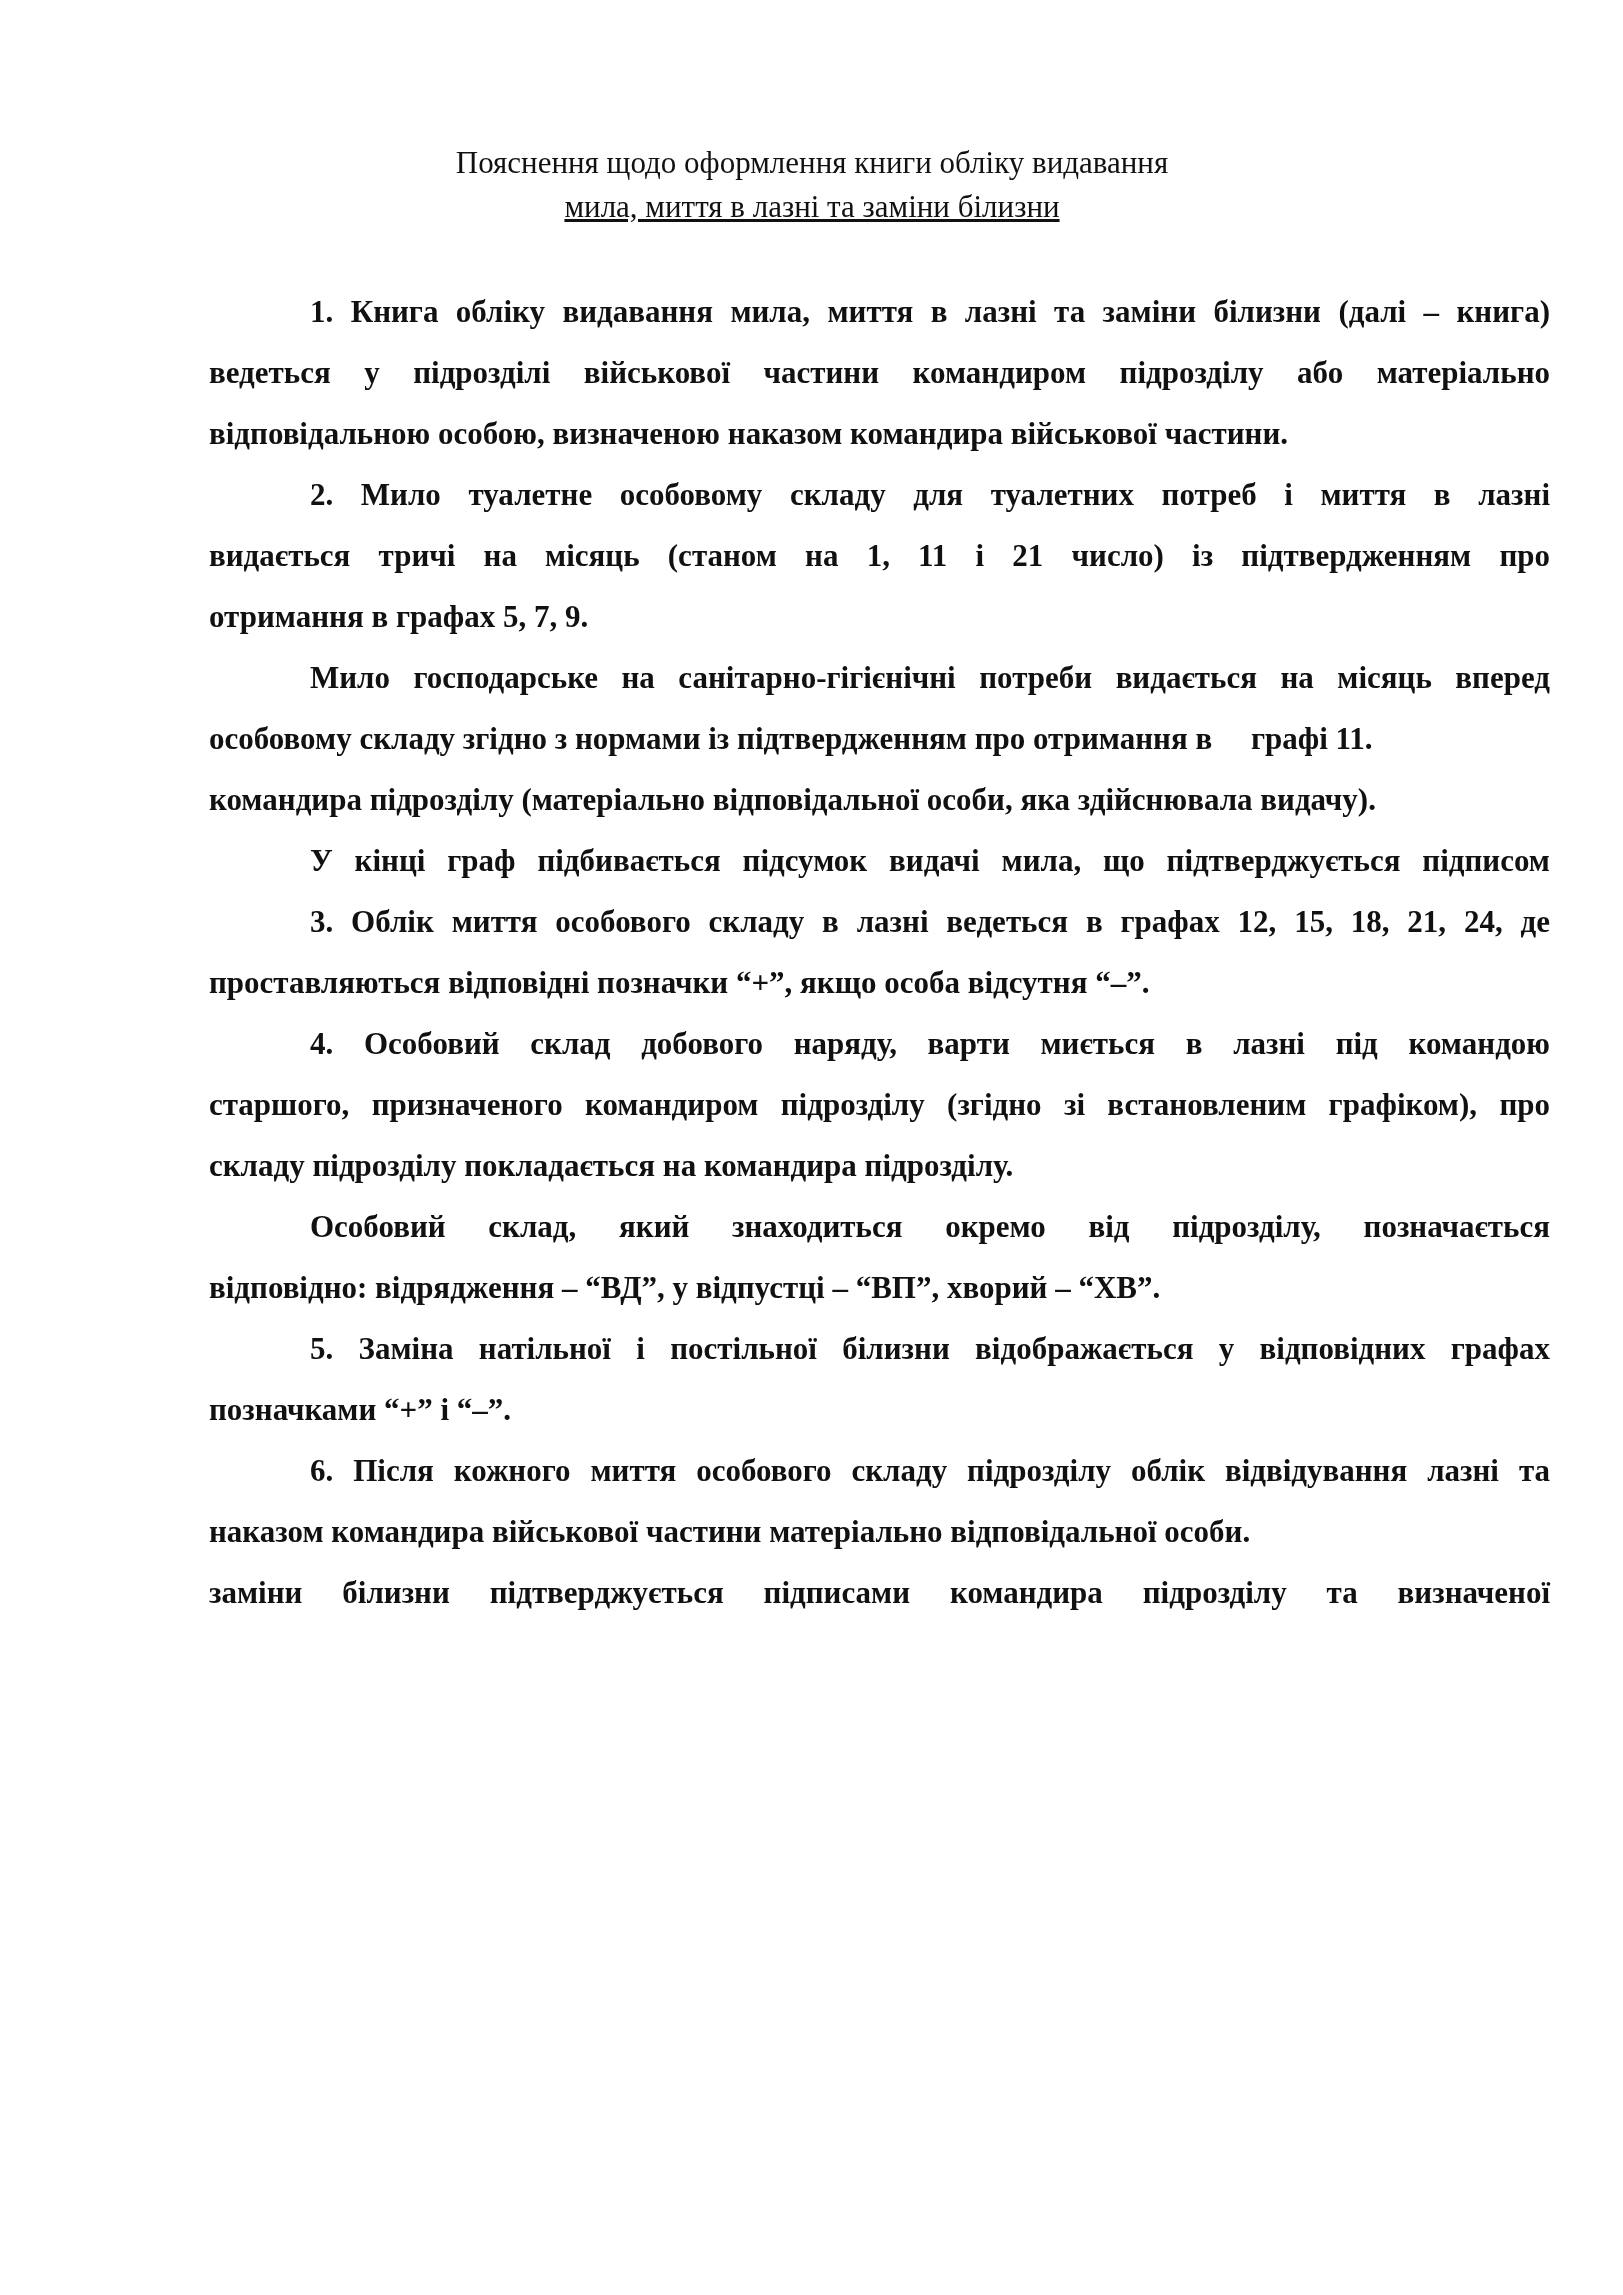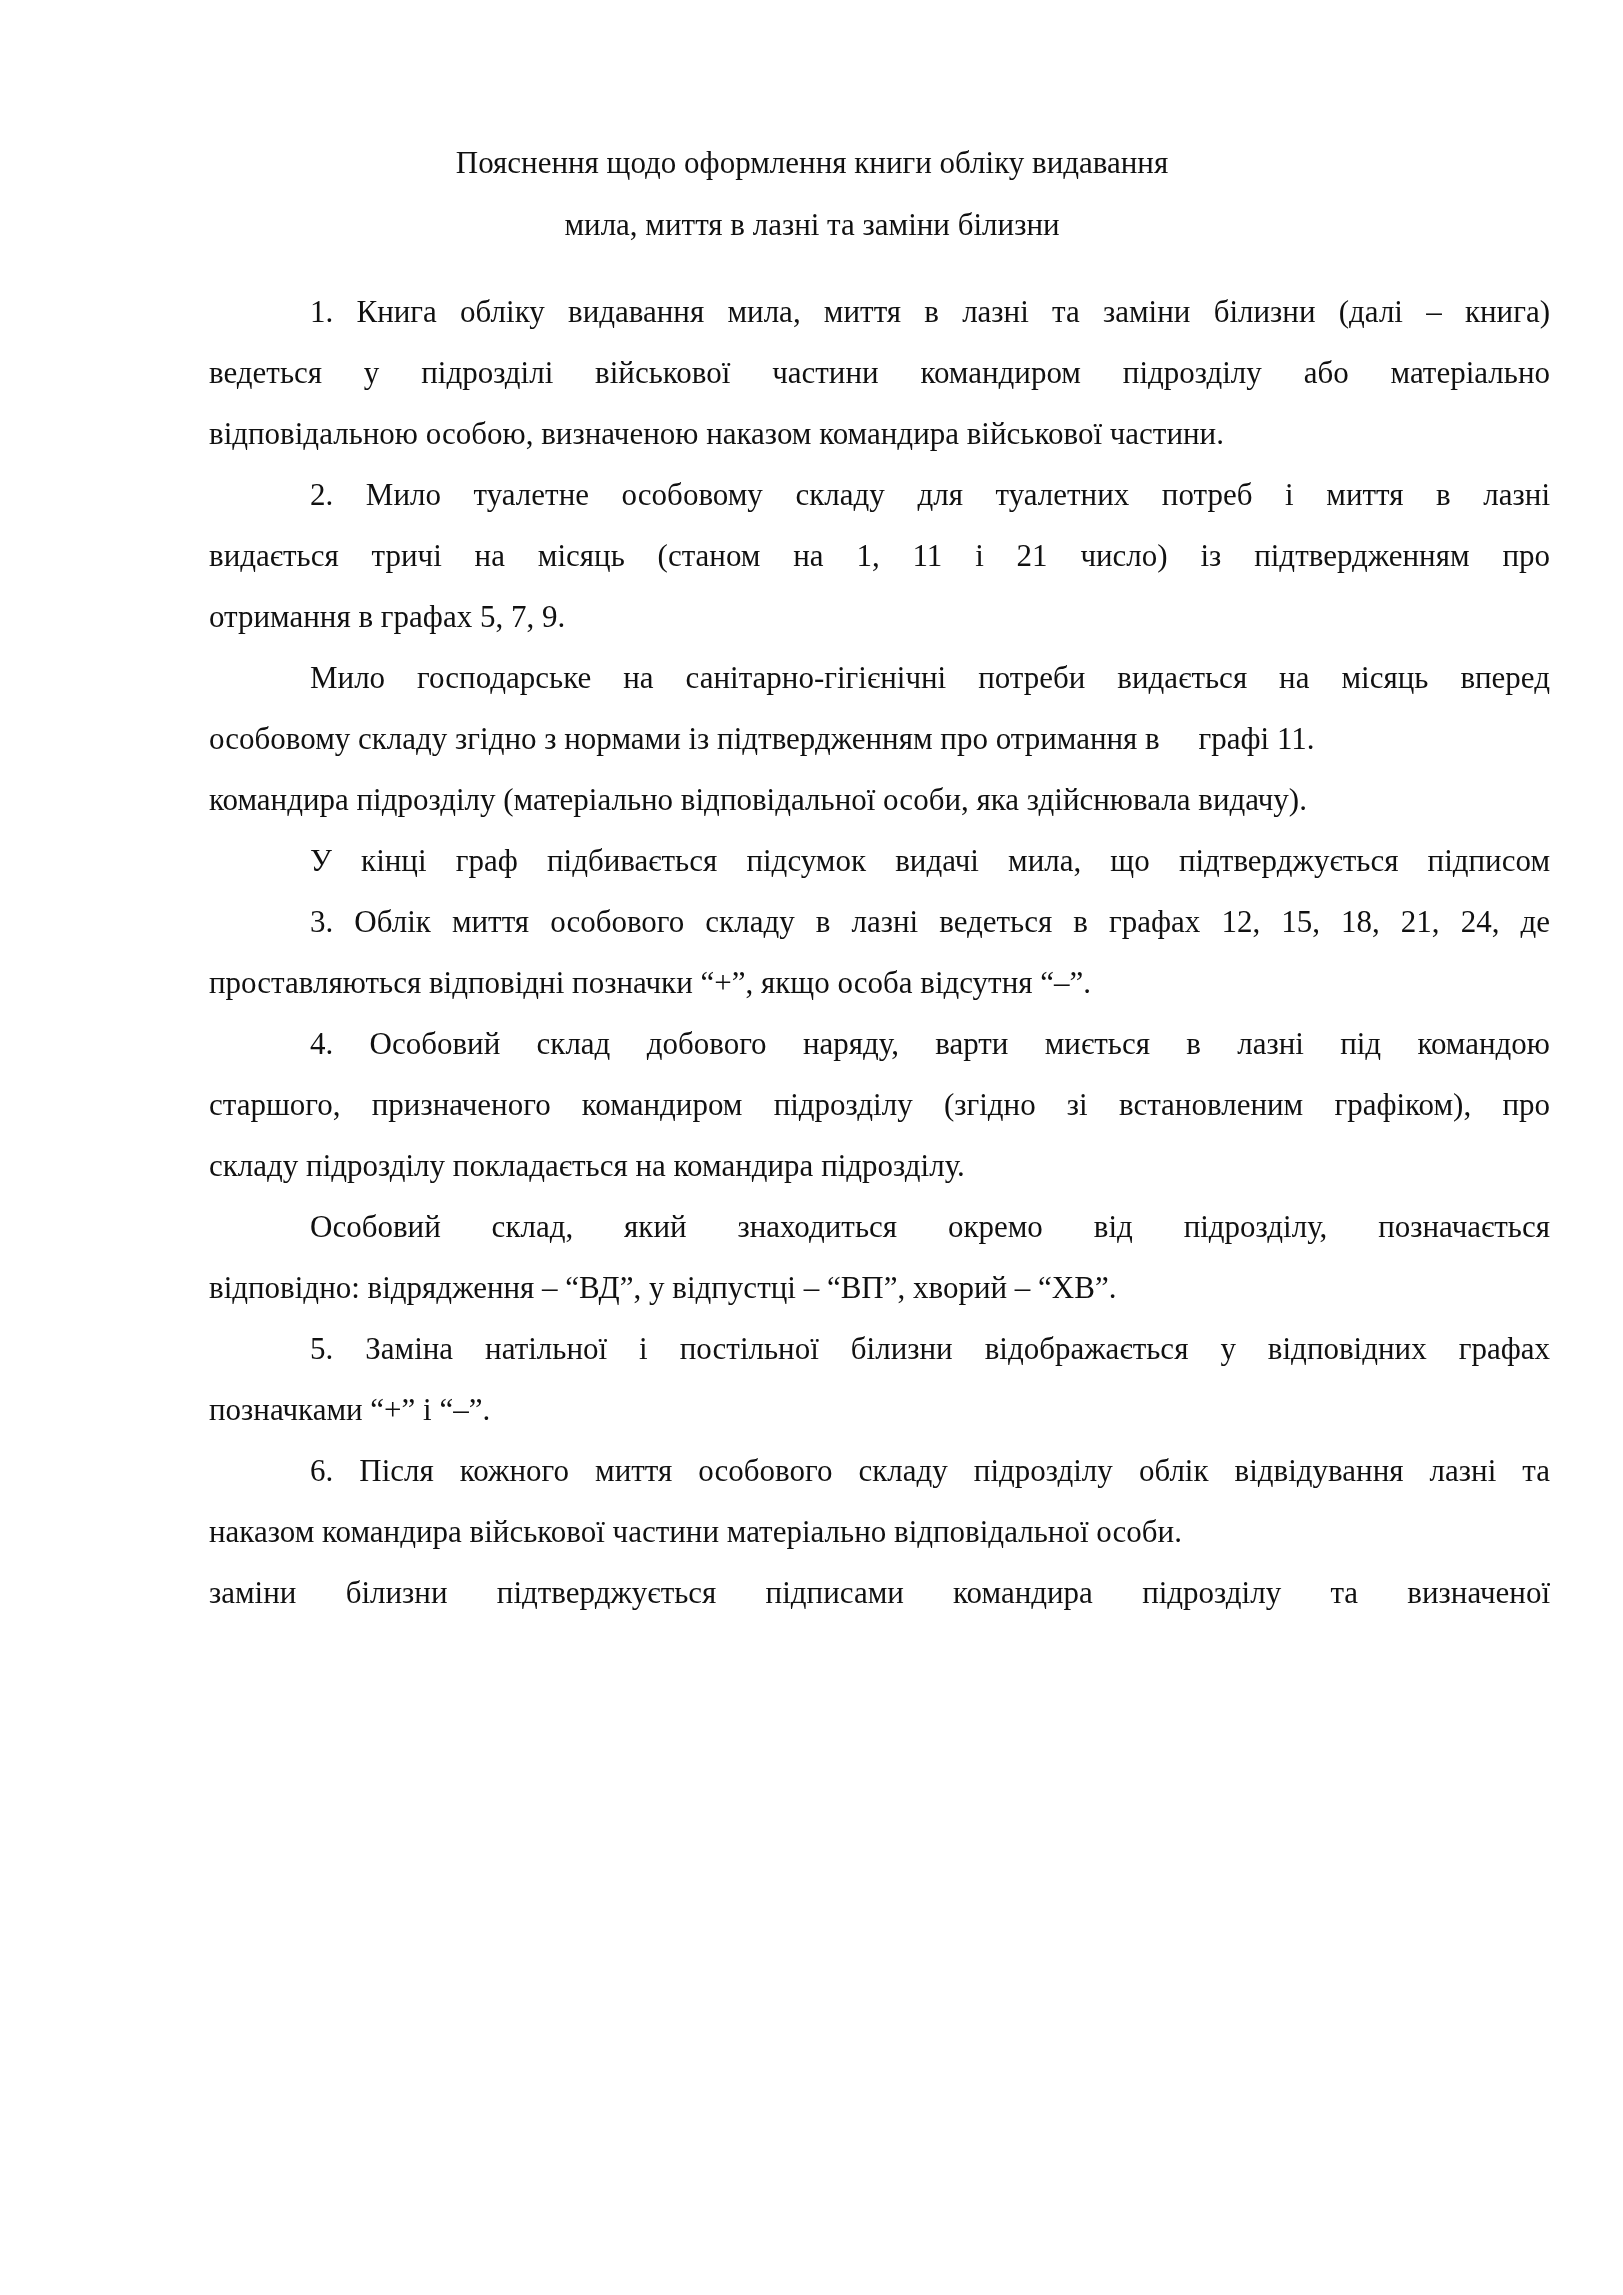--- a/index.html
+++ b/index.html
@@ -26,29 +26,30 @@
     .title {
       position: absolute;
       left: 0;
       width: 1624px;
       text-align: center;
       font-size: 31px;
       line-height: 37px;
       white-space: nowrap;
     }
     .title.l1 { top: 144px; }
-    .title.l2 { top: 206px; }
+    .title.l2 { top: 188px; text-decoration: underline; }
 
     .body {
       position: absolute;
       left: 209px;
       width: 1341px;
       top: 281px;
       font-size: 31px;
       line-height: 61px;
+      font-weight: bold;
     }
     .para {
       margin: 0;
       text-indent: 101px;
       text-align: justify;
     }
     .para .line {
       display: block;
       text-align: justify;
       text-align-last: justify;

